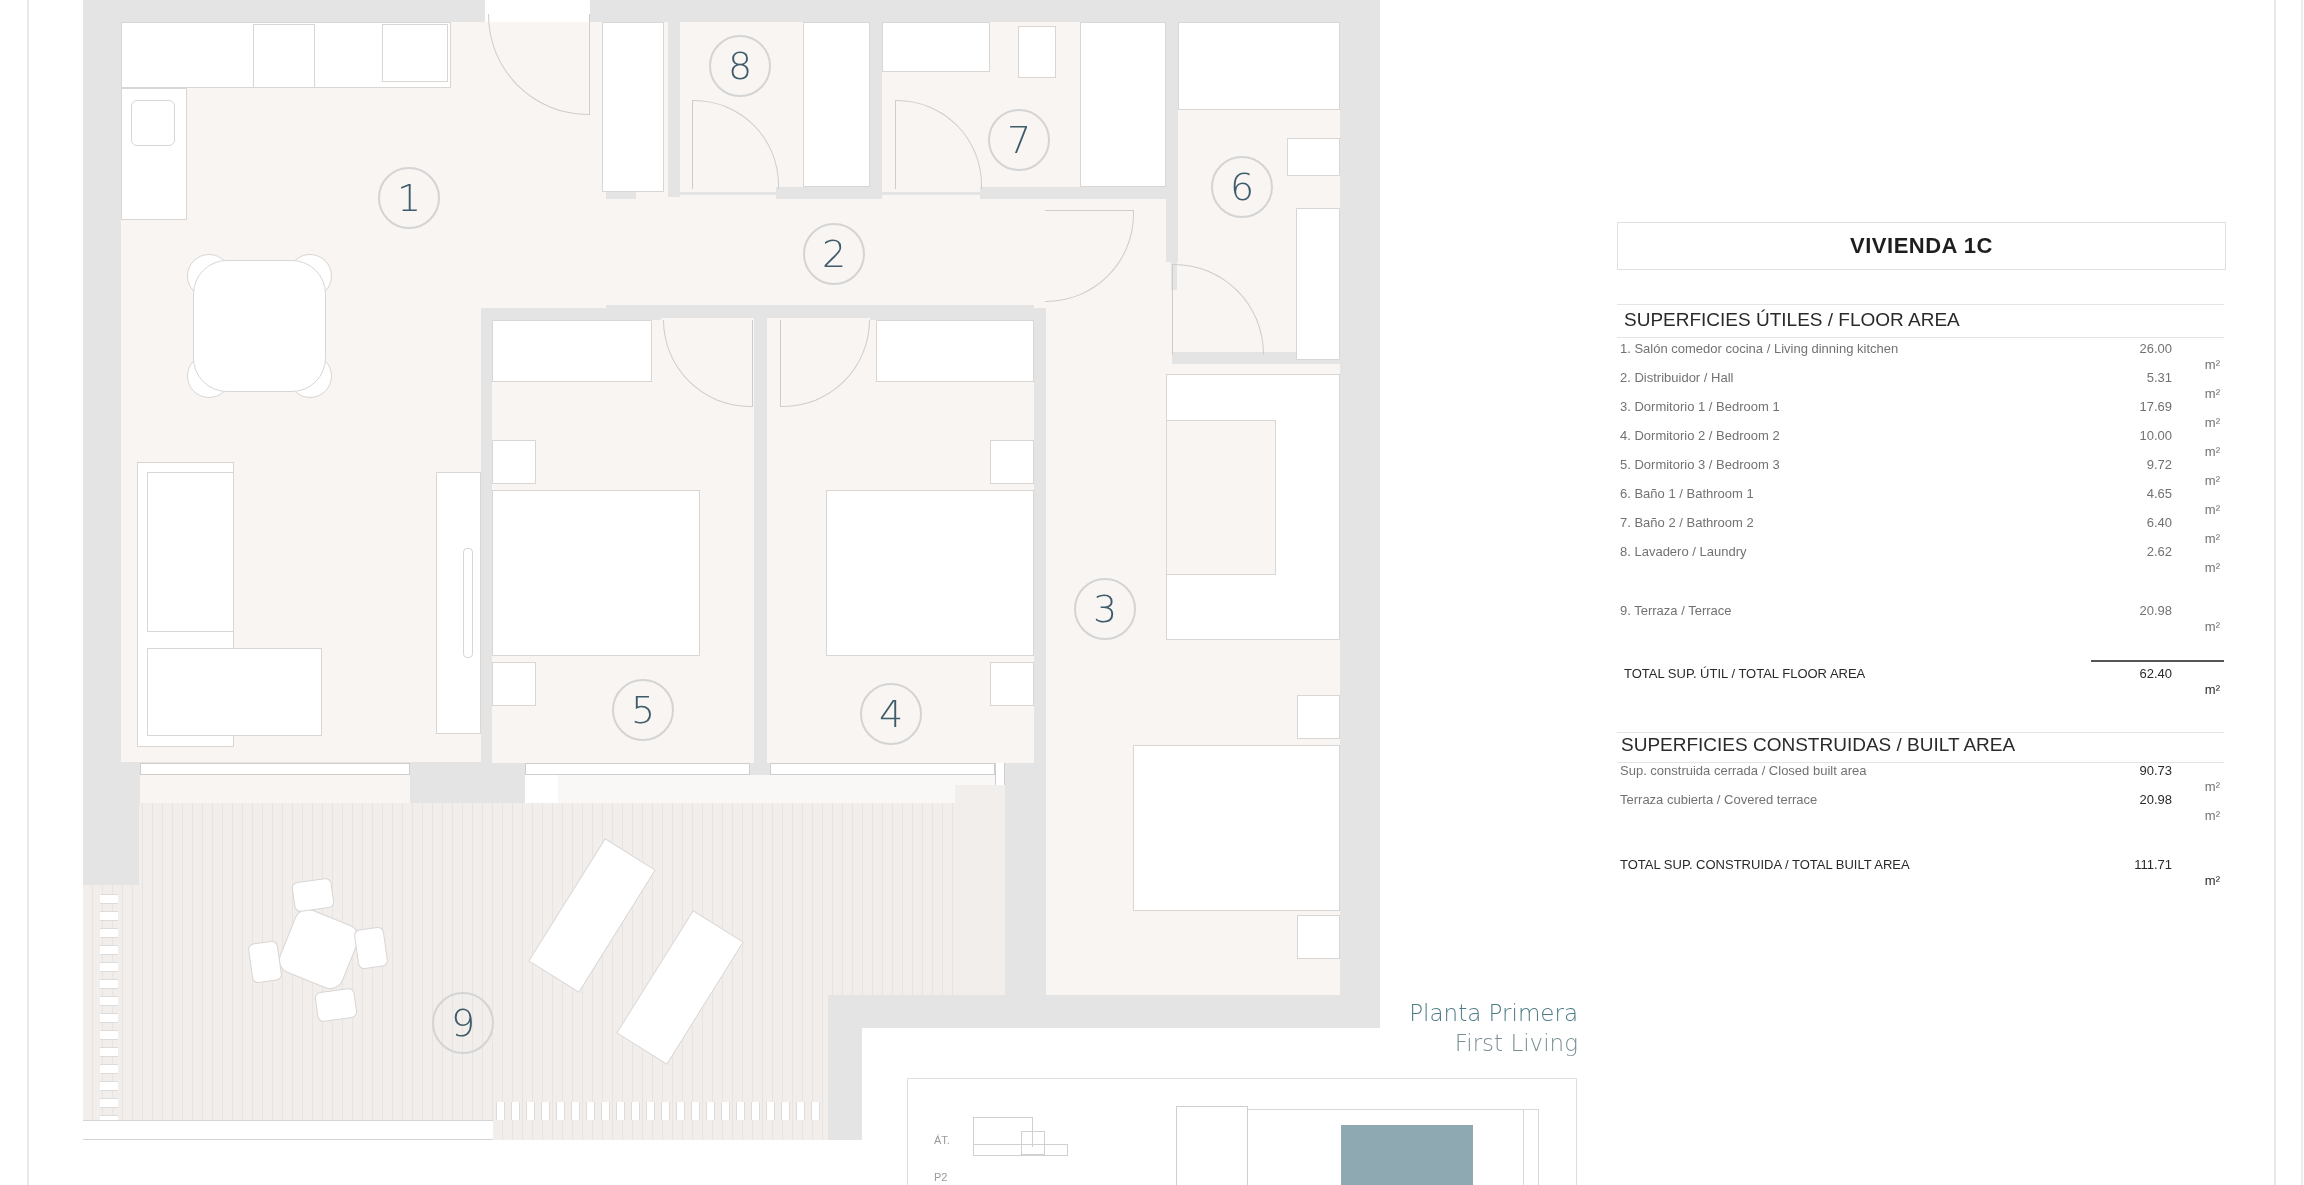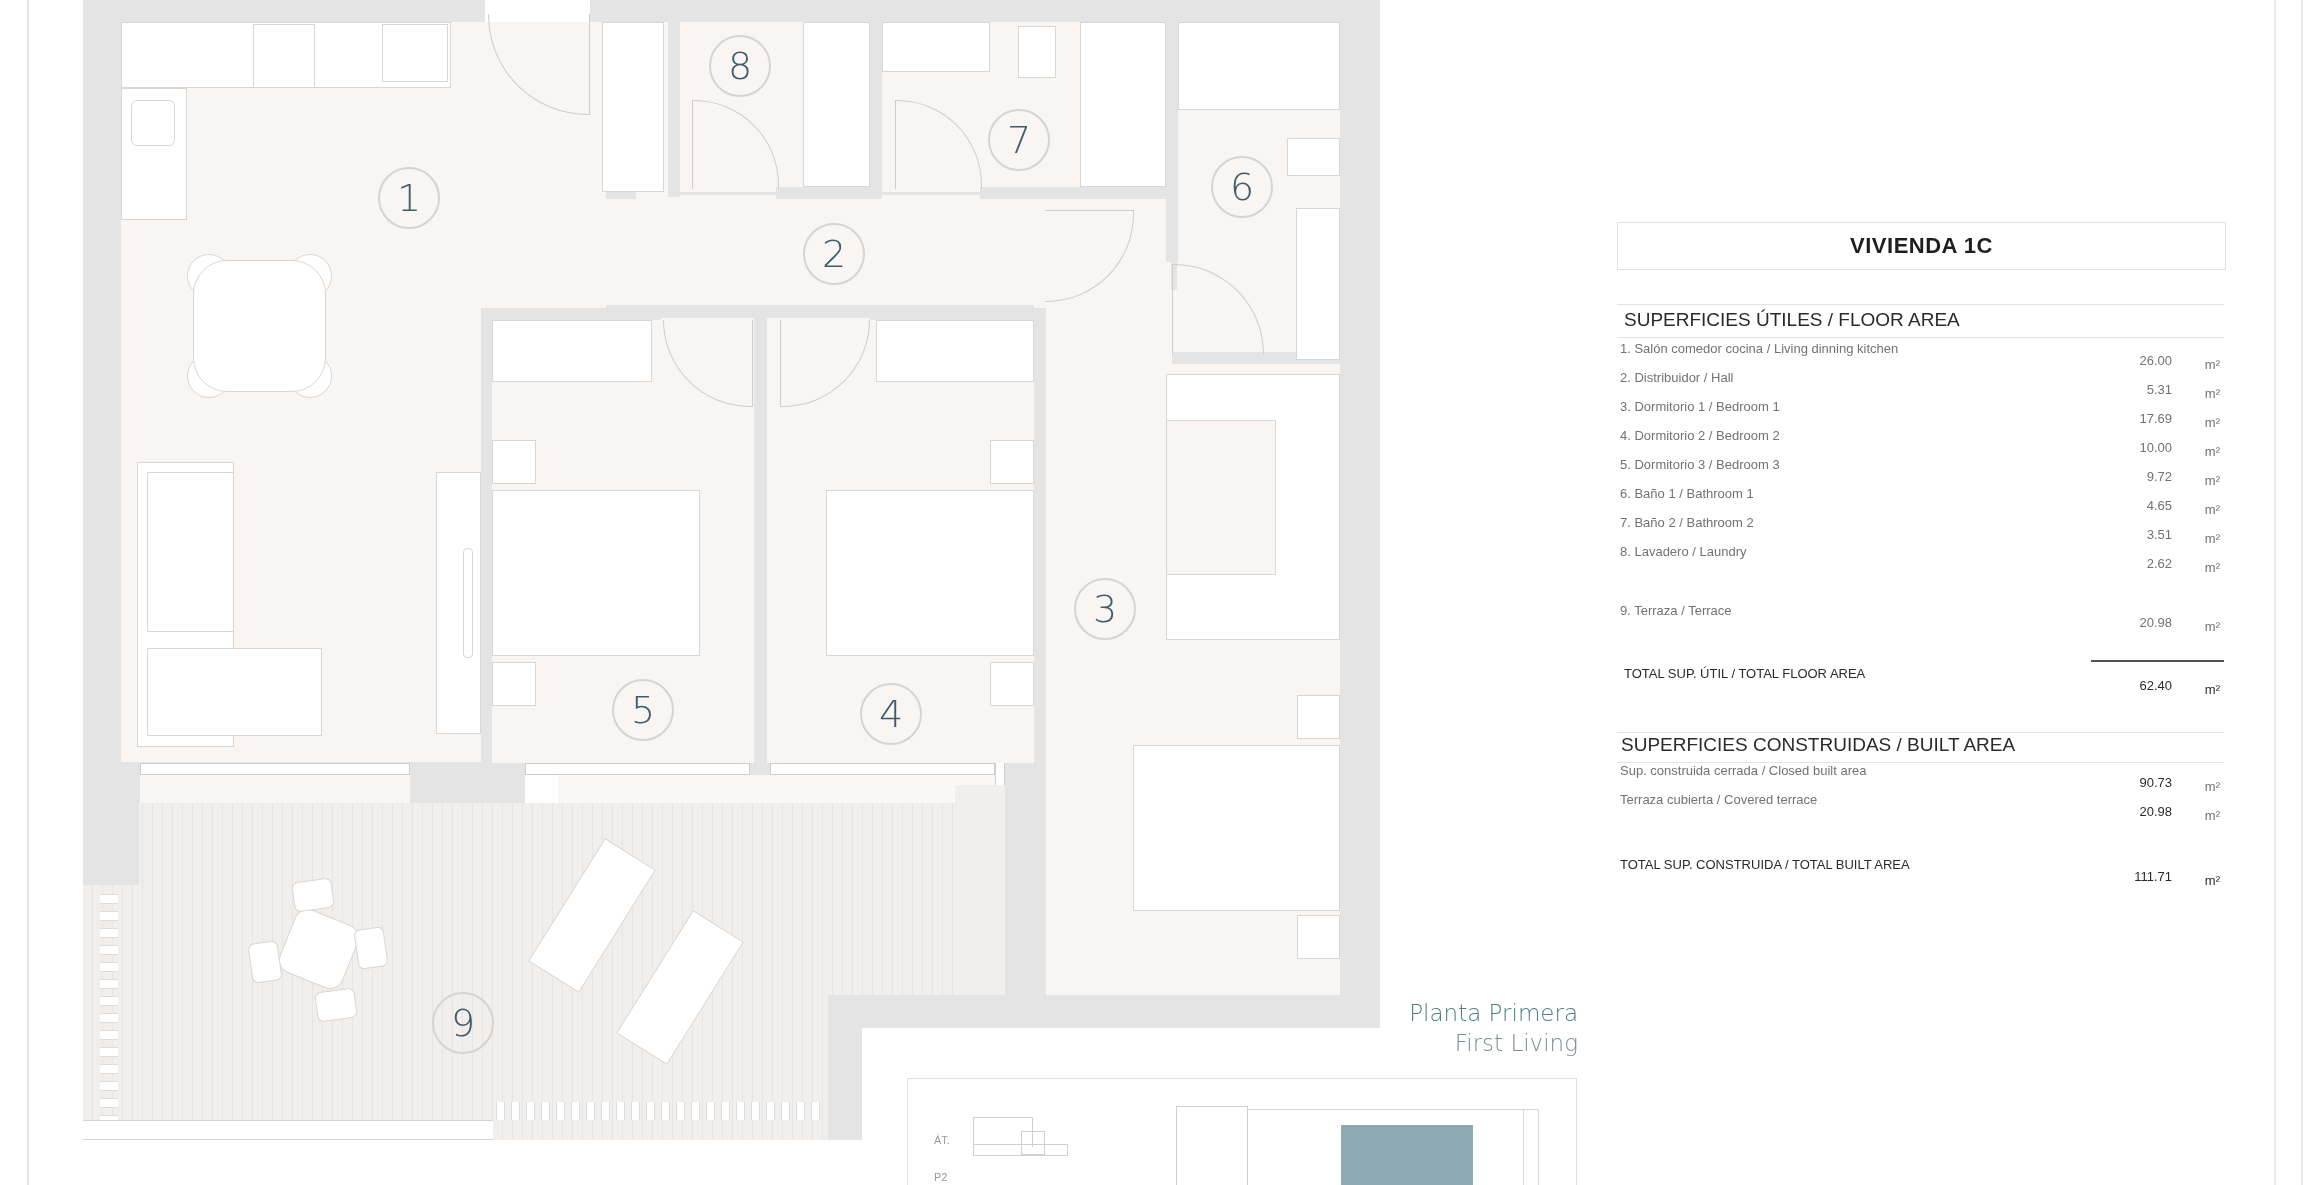--- a/index.html
+++ b/index.html
@@ -12,21 +12,21 @@
   .thin { border:1.5px solid #d0cdcb; }
   .roomnum { position:absolute; width:58px; height:58px; border:2px solid #d4d4d4; border-radius:50%;
              display:flex; align-items:center; justify-content:center; color:#3f5c6b;
              font-size:38px; font-family:"DejaVu Sans", sans-serif; font-weight:300; background:transparent; }
   .door-arc { position:absolute; border:1.5px solid #cfcccb; background:transparent; }
   .title-box { position:absolute; left:1617px; top:222px; width:607px; height:46px; border:1.5px solid #e0e0e0;
                display:flex; align-items:center; justify-content:center; font-weight:bold; font-size:22px; color:#1e1e1e; letter-spacing:0.5px; }
   .sec-head { position:absolute; left:1624px; font-size:19px; color:#2a2a2a; }
   .row { position:absolute; left:1620px; width:604px; height:28px; font-size:13px; color:#727272; }
   .row .lbl { position:absolute; left:0; top:0; white-space:nowrap; }
-  .row .val { position:absolute; right:52px; top:12px; text-align:right; }
+  .row .val { position:absolute; right:52px; top:0; text-align:right; }
   .row .unit { position:absolute; right:4px; top:16px; }
   .row.dark { color:#2a2a2a; }
   .hline { position:absolute; height:0; border-top:1.5px solid #e4e4e4; }
   .hline.dark { border-top:2px solid #555; }
   .caption { position:absolute; text-align:right; color:#4f7d86; font-family:"DejaVu Sans", sans-serif; font-weight:300; }
 </style>
 </head>
 <body>
 
 <div class="abs" style="left:27px;top:0;width:2px;height:1185px;background:#e8e8e8;"></div>
@@ -211,21 +211,21 @@
   <span class="val">9.72</span>
   <span class="unit">m²</span>
 </div>
 <div class="row" style="top:486px;">
   <span class="lbl">6. Baño 1 / Bathroom 1</span>
   <span class="val">4.65</span>
   <span class="unit">m²</span>
 </div>
 <div class="row" style="top:515px;">
   <span class="lbl">7. Baño 2 / Bathroom 2</span>
-  <span class="val">3.51</span>
+  <span class="val">6.40</span>
   <span class="unit">m²</span>
 </div>
 <div class="row" style="top:544px;">
   <span class="lbl">8. Lavadero / Laundry</span>
   <span class="val">2.62</span>
   <span class="unit">m²</span>
 </div>
 
 <div class="row" style="top:603px;">
   <span class="lbl">9. Terraza / Terrace</span>

